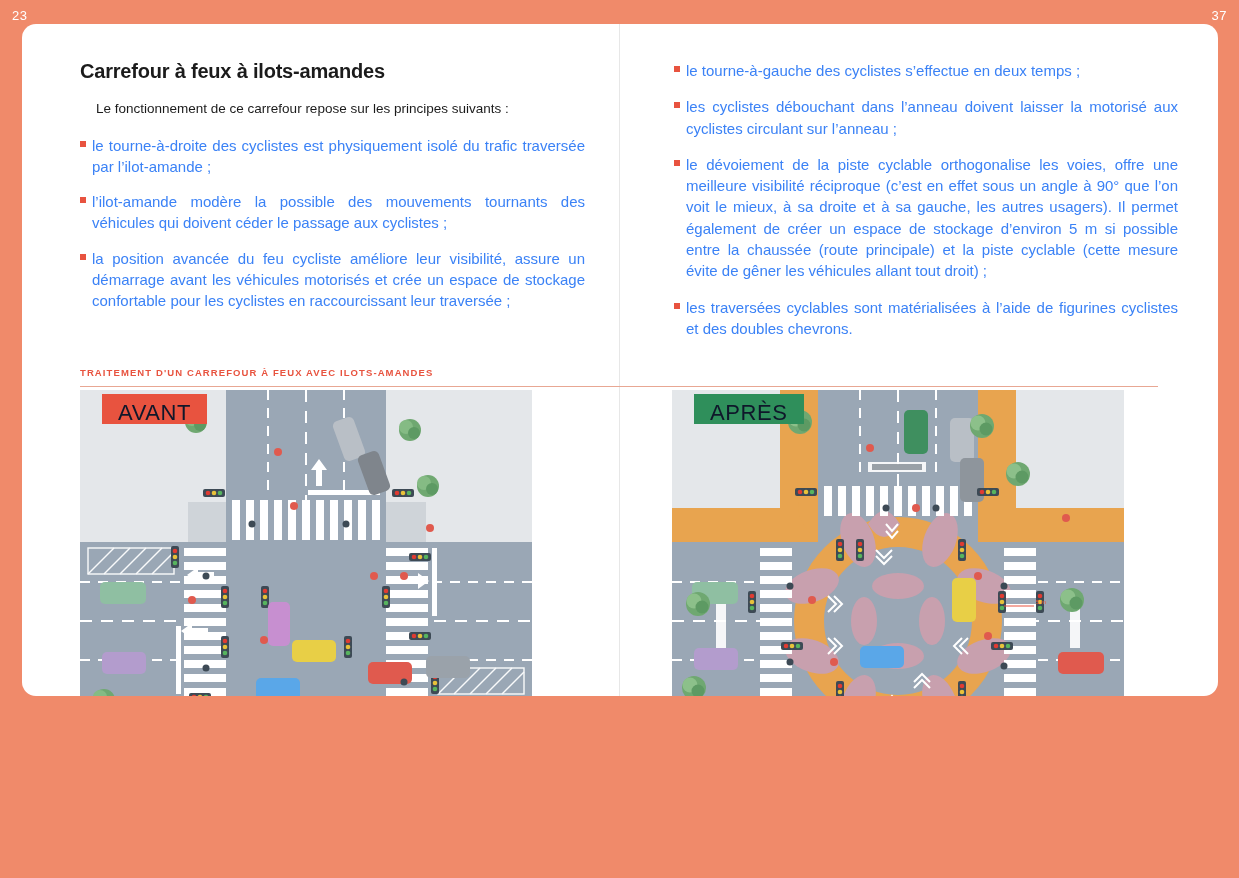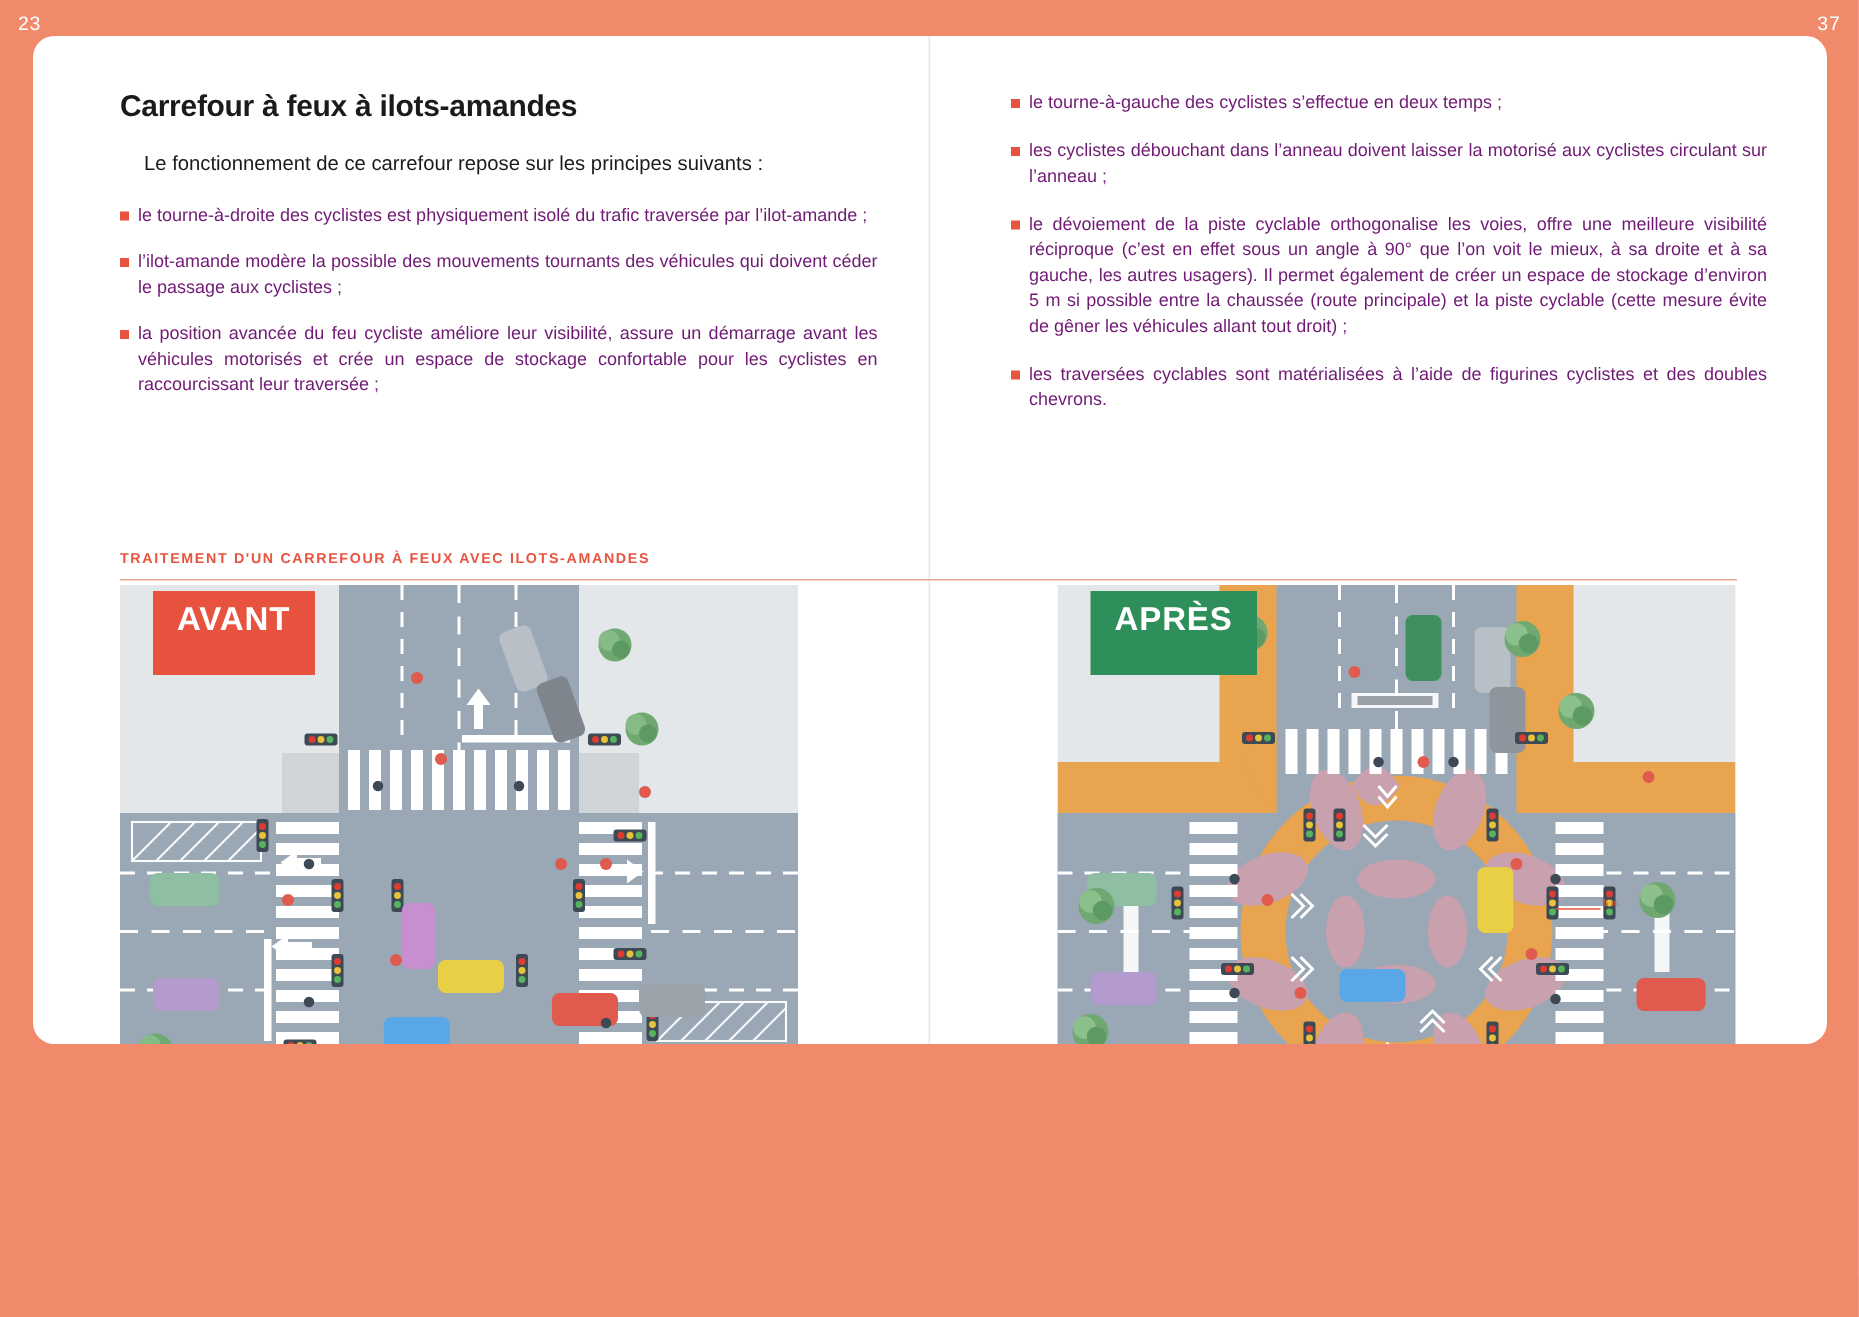--- a/index.html
+++ b/index.html
@@ -54,23 +54,23 @@
     color: #1b1b1b;
     line-height: 1.45;
     margin: 0 0 16px 16px;
   }
   ul.bullets {
     list-style: none;
     margin: 0; padding: 0;
   }
   ul.bullets li {
     position: relative;
-    font-size: 12px;
+    font-size: 15px;
     line-height: 1.42;
-    color: #701a75;
+    color: #3b82f6;
     margin: 0 0 14px 0;
     padding-left: 12px;
     text-align: justify;
   }
   ul.bullets li::before {
     content: "";
     position: absolute;
     left: 0; top: 6px;
     width: 6px; height: 6px;
     background: #e8533f;
@@ -97,30 +97,30 @@
     z-index: 5;
   }
 
   .fig {
     position: absolute;
     top: 366px;
     width: 452px;
     height: 462px;
   }
   .fig.left { left: 58px; }
-  .fig.right { left: 683px; }
+  .fig.right { left: 650px; }
 
   .badge {
     position: absolute;
     left: 22px; top: 4px;
     z-index: 4;
-    padding: 8px 16px 26px 16px;
-    color: #ffffff;
+    padding: 8px 16px 0 16px;
+    color: #0f172a;
     font-size: 22px;
-    font-weight: bold;
+    font-weight: normal;
     letter-spacing: .6px;
     line-height: 1;
   }
   .badge.avant { background: #e8533f; }
   .badge.apres { background: #2f8f5b; }
 
   .map {
     position: absolute;
     left: 0; top: 0;
     width: 452px; height: 462px;

